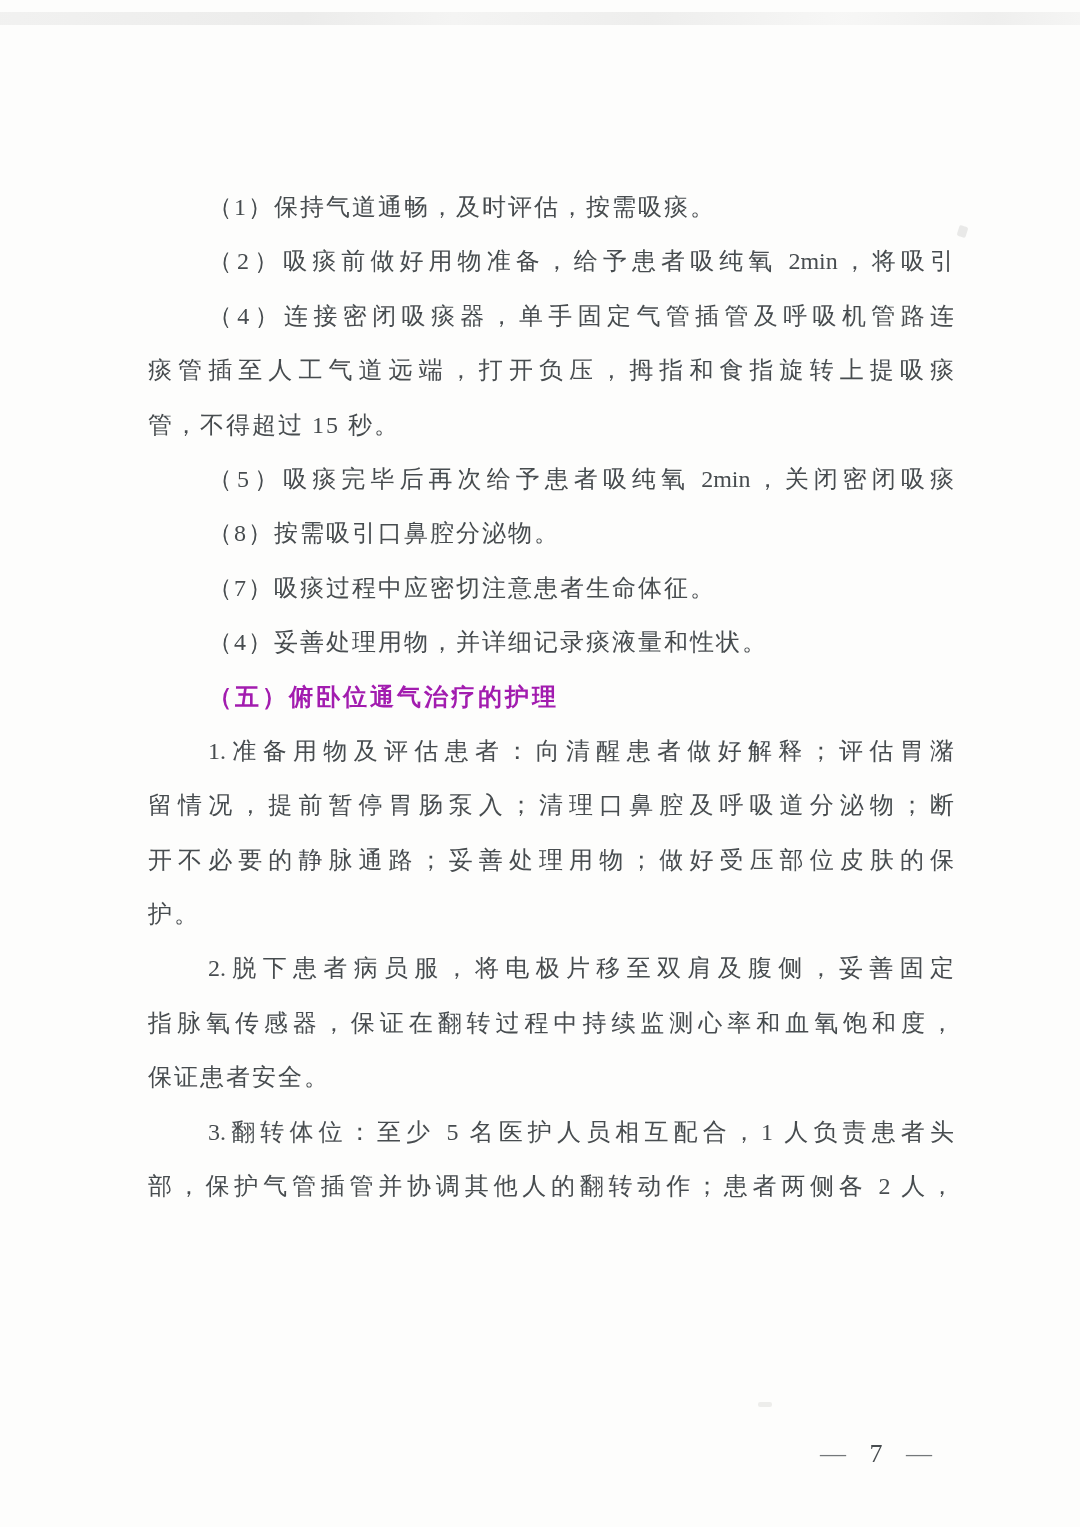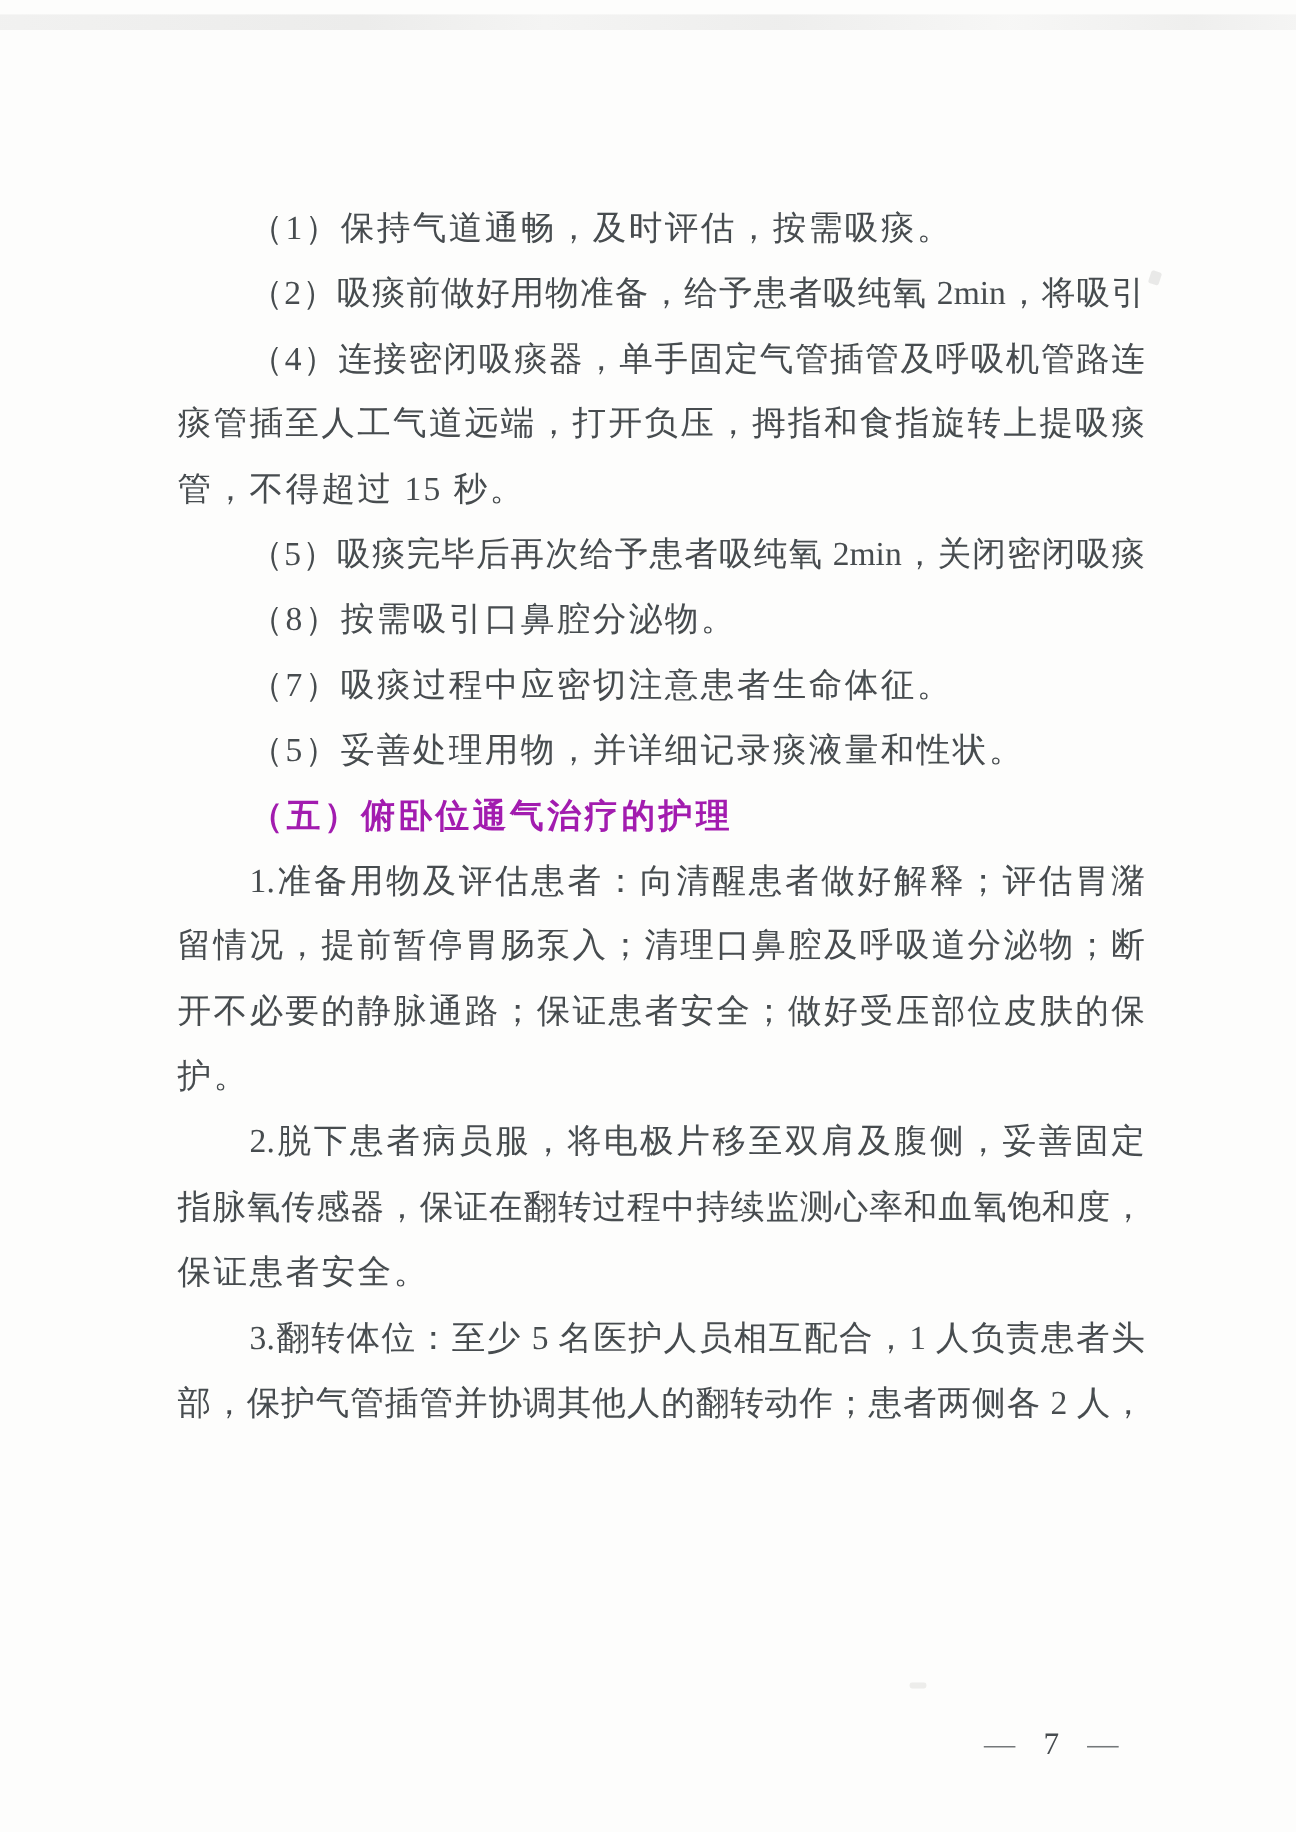--- a/index.html
+++ b/index.html
@@ -41,23 +41,23 @@
     position: absolute;
     left: 758px; top: 1402px;
     width: 14px; height: 5px;
     background: #e2e2e0;
     opacity: 0.6;
     border-radius: 2px;
   }
   .text-block {
     position: absolute;
     left: 148px;
-    top: 164px;
+    top: 180px;
     width: 806px;
-    font-size: 28px;
+    font-size: 24px;
   }
   .para { margin: 0; }
   .line {
     height: 54.4px;
     line-height: 54.4px;
     text-align: left;
     letter-spacing: 2px;
     white-space: nowrap;
   }
   .line.fill {
@@ -109,29 +109,29 @@
       <div class="para">
         <div class="line indent fill">（5）吸痰完毕后再次给予患者吸纯氧 2min，关闭密闭吸痰</div>
       </div>
       <div class="para">
         <div class="line indent">（8）按需吸引口鼻腔分泌物。</div>
       </div>
       <div class="para">
         <div class="line indent">（7）吸痰过程中应密切注意患者生命体征。</div>
       </div>
       <div class="para">
-        <div class="line indent">（5）妥善处理用物，并详细记录痰液量和性状。</div>
+        <div class="line indent">（4）妥善处理用物，并详细记录痰液量和性状。</div>
       </div>
       <div class="para">
         <div class="line indent heading" style="color: #a21caf;">（五）俯卧位通气治疗的护理</div>
       </div>
       <div class="para">
         <div class="line indent fill">1.准备用物及评估患者：向清醒患者做好解释；评估胃潴</div>
         <div class="line fill">留情况，提前暂停胃肠泵入；清理口鼻腔及呼吸道分泌物；断</div>
-        <div class="line fill">开不必要的静脉通路；保证患者安全；做好受压部位皮肤的保</div>
+        <div class="line fill">开不必要的静脉通路；妥善处理用物；做好受压部位皮肤的保</div>
         <div class="line">护。</div>
       </div>
       <div class="para">
         <div class="line indent fill">2.脱下患者病员服，将电极片移至双肩及腹侧，妥善固定</div>
         <div class="line fill">指脉氧传感器，保证在翻转过程中持续监测心率和血氧饱和度，</div>
         <div class="line">保证患者安全。</div>
       </div>
       <div class="para">
         <div class="line indent fill">3.翻转体位：至少 5 名医护人员相互配合，1 人负责患者头</div>
         <div class="line fill">部，保护气管插管并协调其他人的翻转动作；患者两侧各 2 人，</div>

